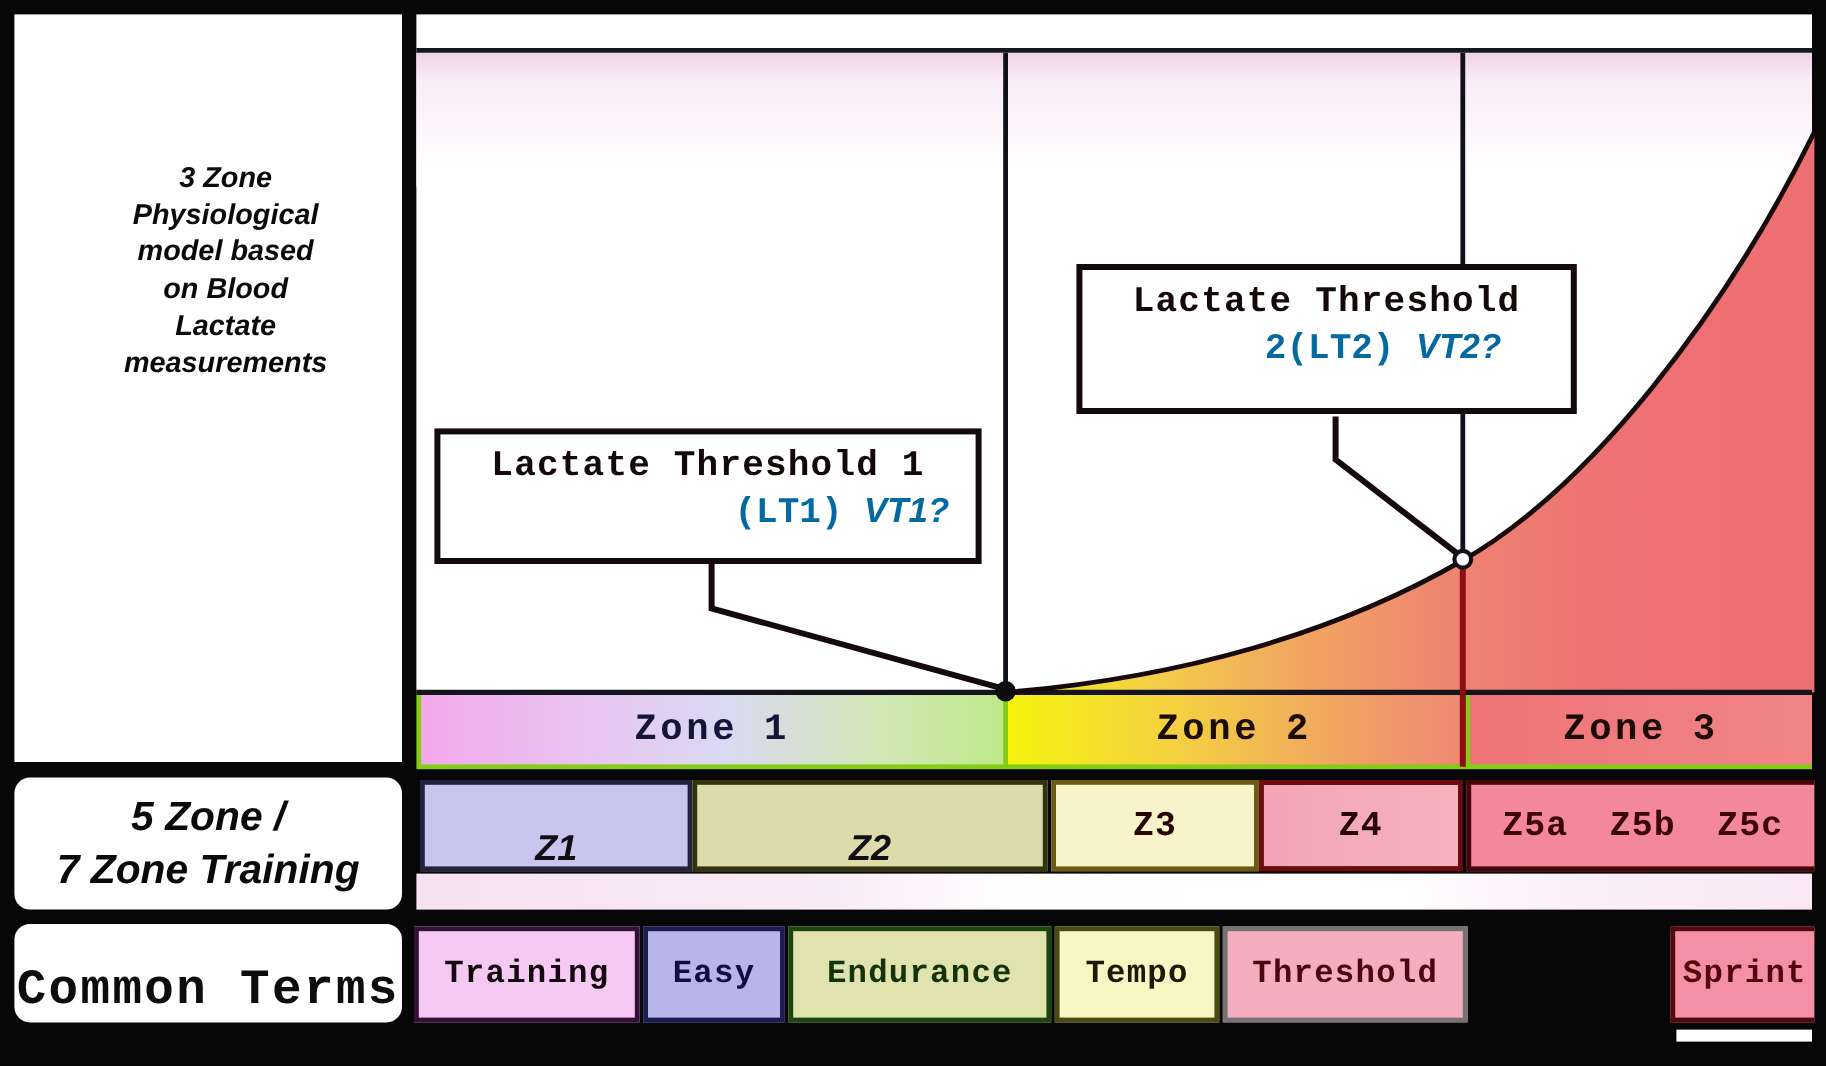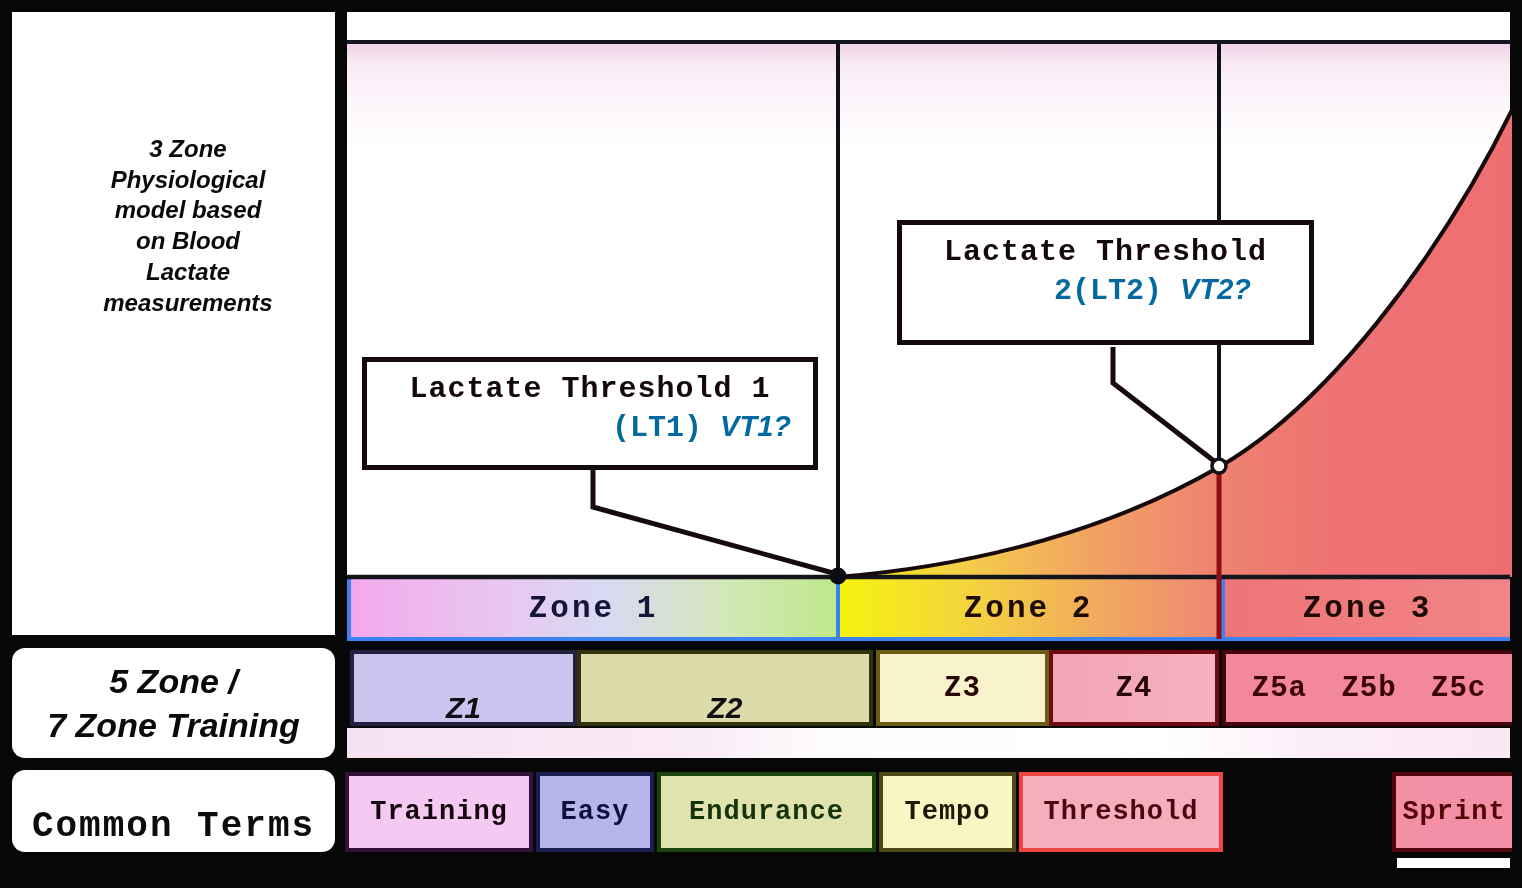--- a/index.html
+++ b/index.html
@@ -16,29 +16,29 @@
   
   #model-box{left:12px;top:12px;width:323px;height:623px;}
   #model-title{
     padding-top:122px;text-align:center;font-size:24px;line-height:1.28;color:#0a0a0a;
     white-space:pre-line;
     padding-left:29px;
   }
   #training-box{left:12px;top:648px;width:323px;height:110px;}
   #training-title{width:100%;text-align:center;font-size:34px;line-height:1.3;color:#0a0a0a;white-space:pre-line;}
   #common-box{left:12px;top:770px;width:323px;height:82px;}
-  #common-title{font-size:36px;color:#0d0d0d;letter-spacing:2px;margin-top:30px;}
+  #common-title{font-size:41px;color:#0d0d0d;letter-spacing:2px;margin-top:30px;}
 
   
   #chart-bg{left:347px;top:12px;width:1163px;height:563px;background:#ffffff;}
   #chart-topfade{left:347px;top:44px;width:1163px;height:112px;
     background:linear-gradient(180deg,#f0d3e6 0%,#f9ecf6 20%,#ffffff 90%);}
 
   
-  #zone-band{left:347px;top:575px;width:1163px;height:66px;background:#3b82f6;}
+  #zone-band{left:347px;top:575px;width:1163px;height:66px;background:#84cc16;}
   .band-seg{position:absolute;top:4px;height:58px;}
   #band-z1{left:4px;width:485px;
     background:linear-gradient(90deg,#f3a8ec 0%,#e8c6f0 30%,#d9d9f2 52%,#d2e7b7 78%,#bfe88a 100%);}
   #band-z2{left:493px;width:377px;
     background:linear-gradient(90deg,#f5f20e 0%,#f4d33f 35%,#f0a263 75%,#ee8873 100%);}
   #band-z3{left:878px;width:285px;
     background:linear-gradient(90deg,#ee7477 0%,#f28587 100%);}
   .band-label{position:absolute;top:4px;height:58px;display:flex;align-items:center;justify-content:center;
     font-size:31px;letter-spacing:3px;}
   #lbl-zone1{left:4px;width:485px;color:#15153a;}
@@ -59,21 +59,21 @@
   #under-strip{left:347px;top:728px;width:1163px;height:30px;
     background:linear-gradient(90deg,#f6e1f2 0%,#f9ebf5 30%,#fefdfe 42%,#ffffff 70%,#fceff8 82%,#f9e8f3 100%);}
 
   
   .cterm{position:absolute;top:772px;height:80px;display:flex;align-items:center;justify-content:center;
     box-sizing:border-box;font-size:27px;letter-spacing:1px;}
   #ct-recovery{left:345px;width:188px;background:#f6c9f2;border:4px solid #331038;color:#14080f;}
   #ct-easy{left:536px;width:118px;background:#b6b6ea;border:4px solid #1c1c50;color:#10103e;}
   #ct-endurance{left:657px;width:219px;background:#e0e3ae;border:4px solid #1d4510;color:#15330a;}
   #ct-tempo{left:879px;width:137px;background:#f9f6c4;border:4px solid #4a4a12;color:#1c1a06;}
-  #ct-threshold{left:1019px;width:204px;background:#f6aebf;border:4px solid #ef4444;color:#4c060e;}
+  #ct-threshold{left:1019px;width:204px;background:#f6aebf;border:4px solid #737373;color:#4c060e;}
   #ct-vo2max{left:1226px;width:163px;background:#f490a6;border:4px solid #510910;color:#530509;}
   #ct-sprint{left:1392px;width:120px;background:#f490a6;border:4px solid #510910;border-right:none;color:#530509;}
 
   
   .callout{position:absolute;background:#ffffff;border:5px solid #140a0c;box-sizing:border-box;z-index:30;}
   #lt1-box{left:362px;top:357px;width:456px;height:113px;}
   #lt2-box{left:897px;top:220px;width:417px;height:125px;}
   .callout .l1{text-align:center;font-size:30px;letter-spacing:1px;color:#140808;margin-top:10px;}
   .callout .l2{text-align:right;font-size:30px;color:#0369a1;margin-top:4px;}
   #lt1-box .l2{padding-right:22px;}

